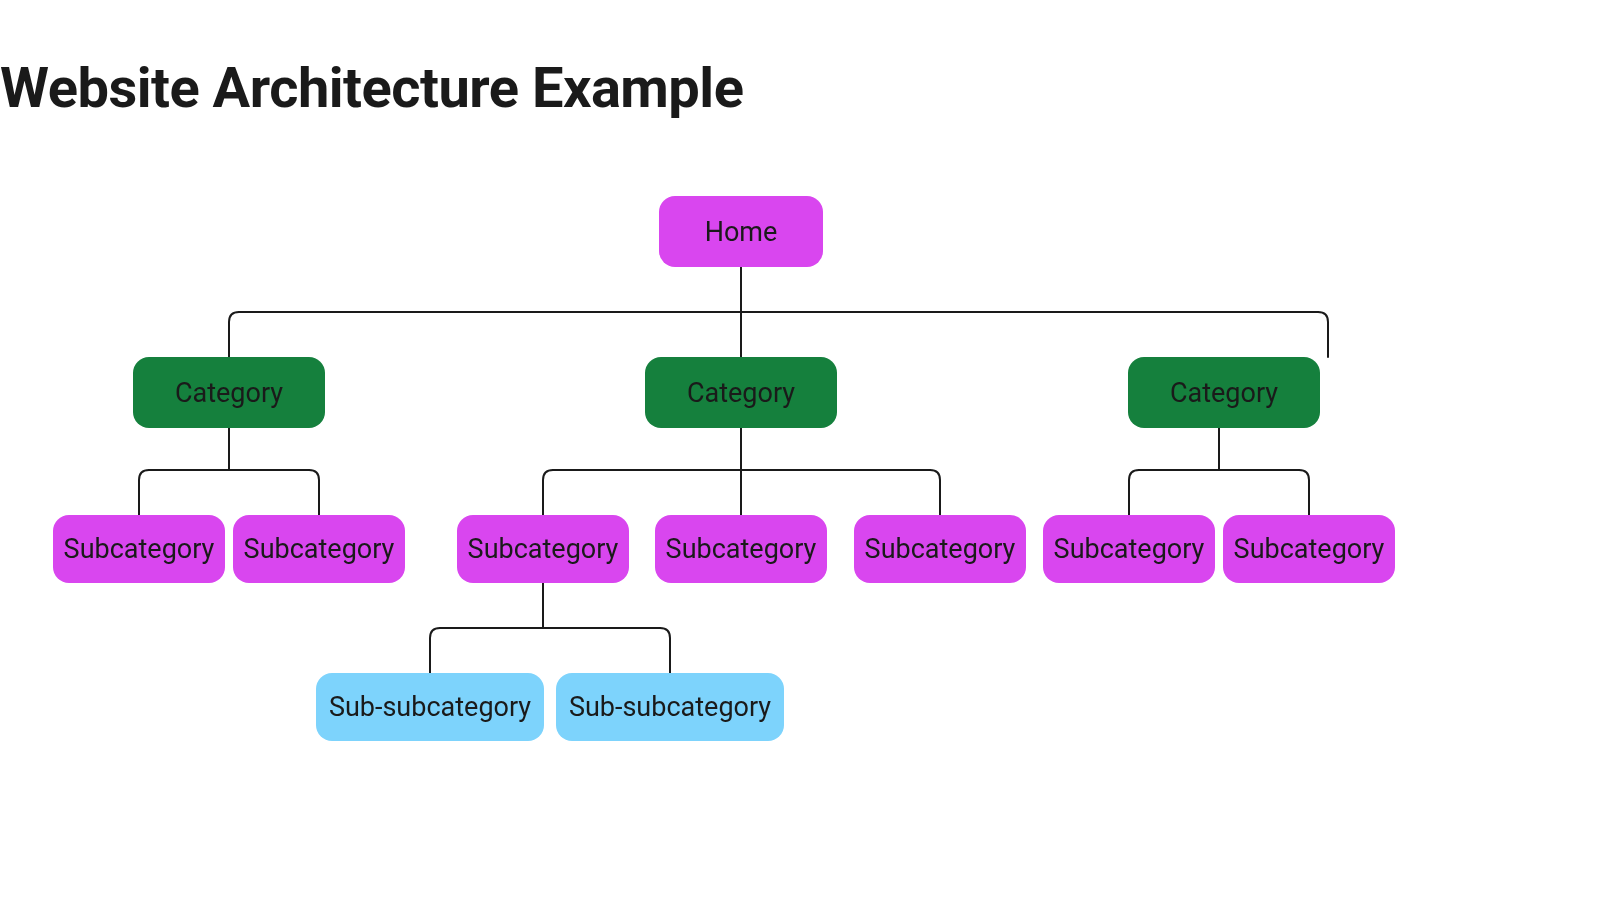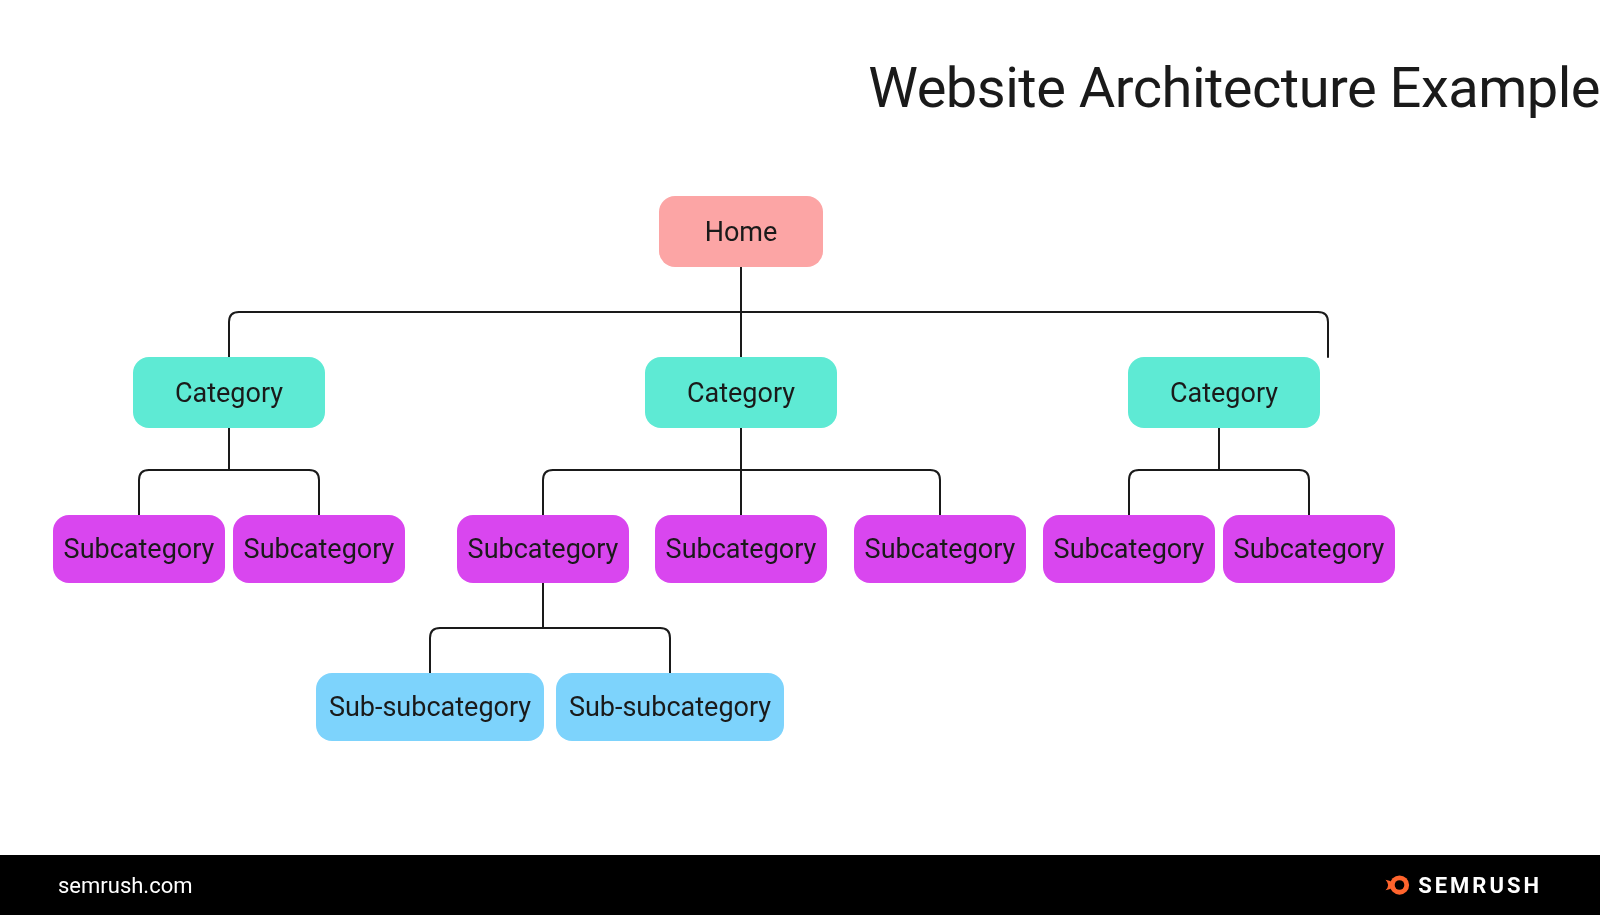--- a/index.html
+++ b/index.html
@@ -1,20 +1,20 @@
 <!DOCTYPE html>
 <html><head>
 <meta charset="utf-8">
 <style>
   html,body{margin:0;padding:0;width:1600px;height:915px;background:#fff;font-family:-apple-system,BlinkMacSystemFont,"Segoe UI",Roboto,Helvetica,Arial,sans-serif;color:#1a1a1a;overflow:hidden}
   .canvas{position:relative;width:1600px;height:915px}
-  .title{position:absolute;left:0;right:0;top:55px;text-align:right;font-size:56px;font-weight:400;letter-spacing:-.5px}
+  .title{position:absolute;left:0;right:0;top:55px;text-align:left;font-size:56px;font-weight:700;letter-spacing:-.5px}
   .node{position:absolute;display:flex;align-items:center;justify-content:center;border-radius:16px;font-size:27px;font-weight:400}
-  .home{background:#fca5a5}
-  .cat{background:#5eead4}
+  .home{background:#d946ef}
+  .cat{background:#15803d}
   .sub{background:#d946ef}
   .subsub{background:#7dd3fc}
   .footer{position:absolute;left:0;right:0;bottom:0;height:60px;background:#000;color:#fff;display:flex;align-items:center;justify-content:space-between;padding:0 58px;font-size:22px}
   .brand{display:flex;align-items:center;gap:8px;font-weight:700;letter-spacing:3px;font-size:22px}
   .flame{width:28px;height:28px}
   svg.conn{position:absolute;left:0;top:0;pointer-events:none}
 </style>
 </head>
 <body>
 
@@ -90,25 +90,14 @@
       <span>Subcategory</span>
     </div>
 
   <div class="node subsub" style="left:316px;top:673px;width:228px;height:68px">
       <span>Sub-subcategory</span>
     </div>
   <div class="node subsub" style="left:556px;top:673px;width:228px;height:68px">
       <span>Sub-subcategory</span>
     </div>
 
-  <div class="footer">
-    <span>semrush.com</span>
-    <span class="brand">
-      <svg class="flame" viewBox="0 0 32 32">
-        <circle cx="20" cy="16" r="11" fill="#ff642d"></circle>
-        <circle cx="20" cy="16" r="5.5" fill="#000"></circle>
-        <path d="M 4 10 Q 14 12 14 16 Q 14 20 4 22 Q 10 16 4 10 Z" fill="#ff642d"></path>
-      </svg>
-      <span>SEMRUSH</span>
-    </span>
-  </div>
 
 </div>
 
 </body></html>

